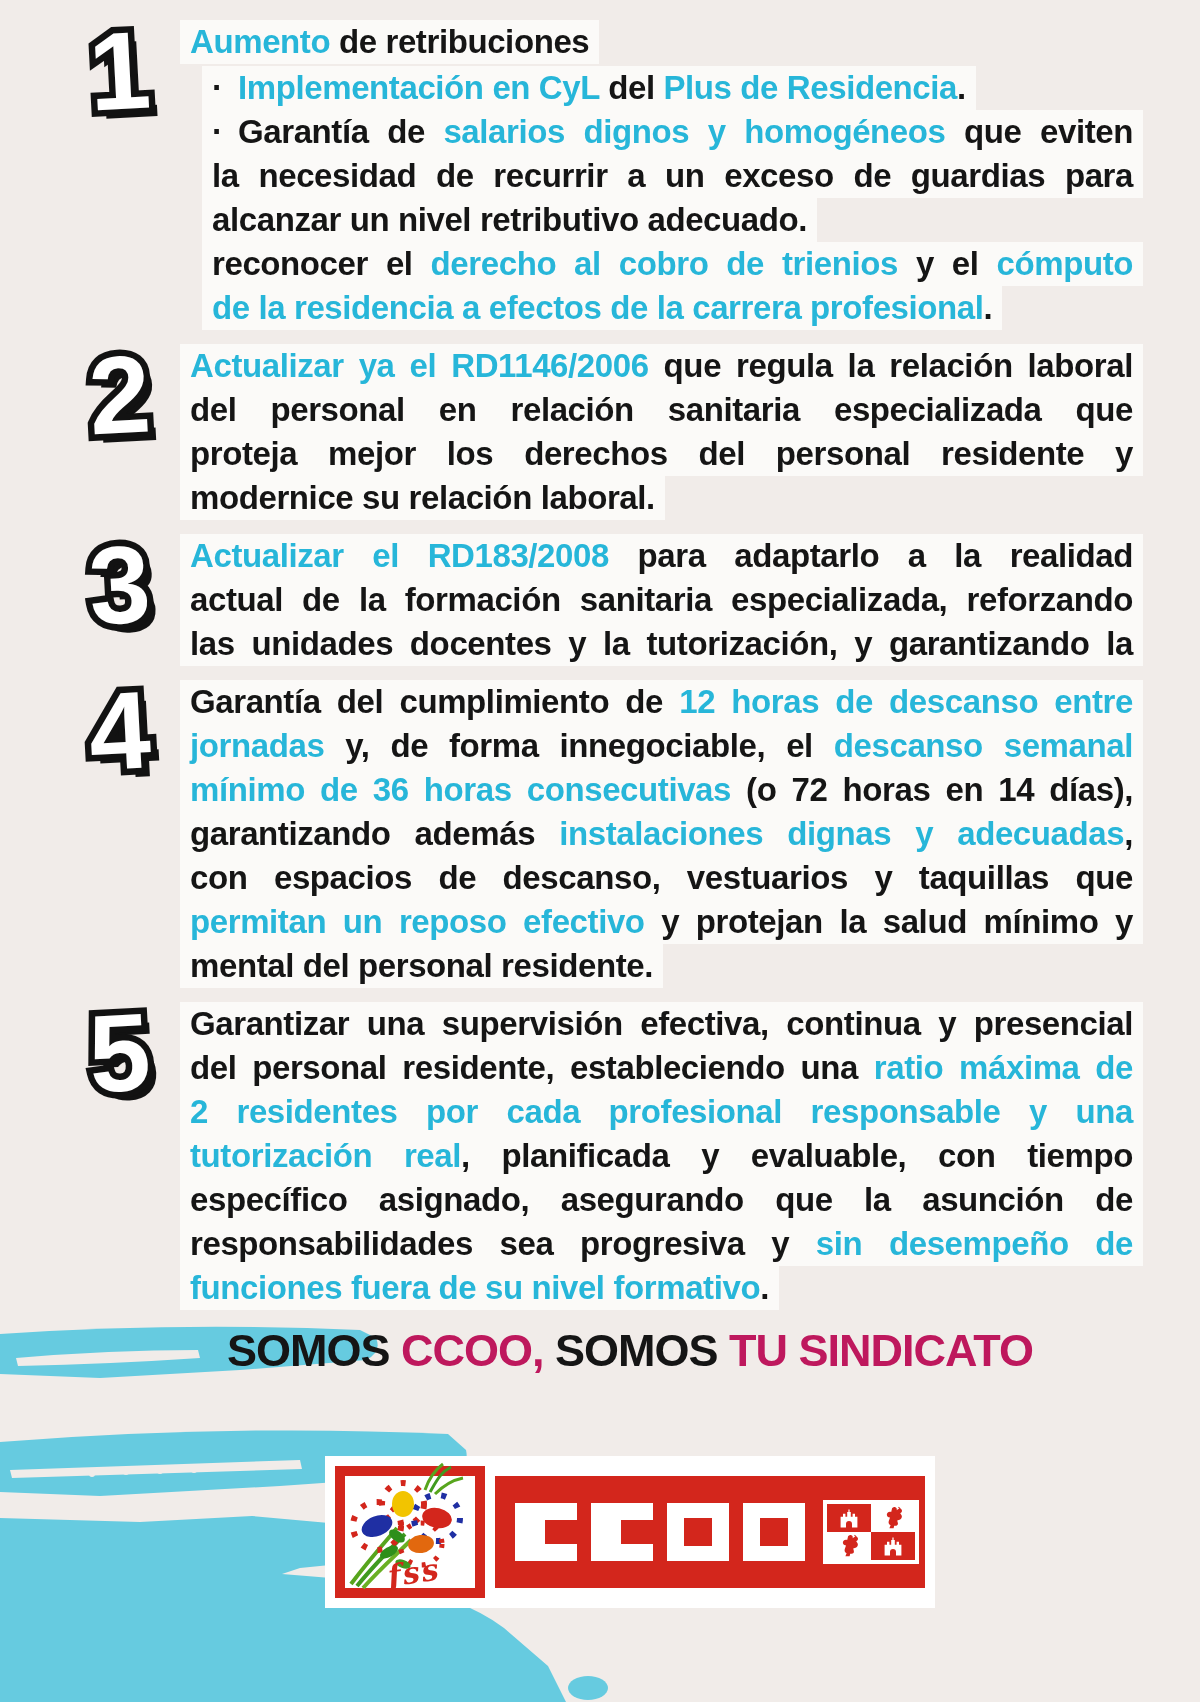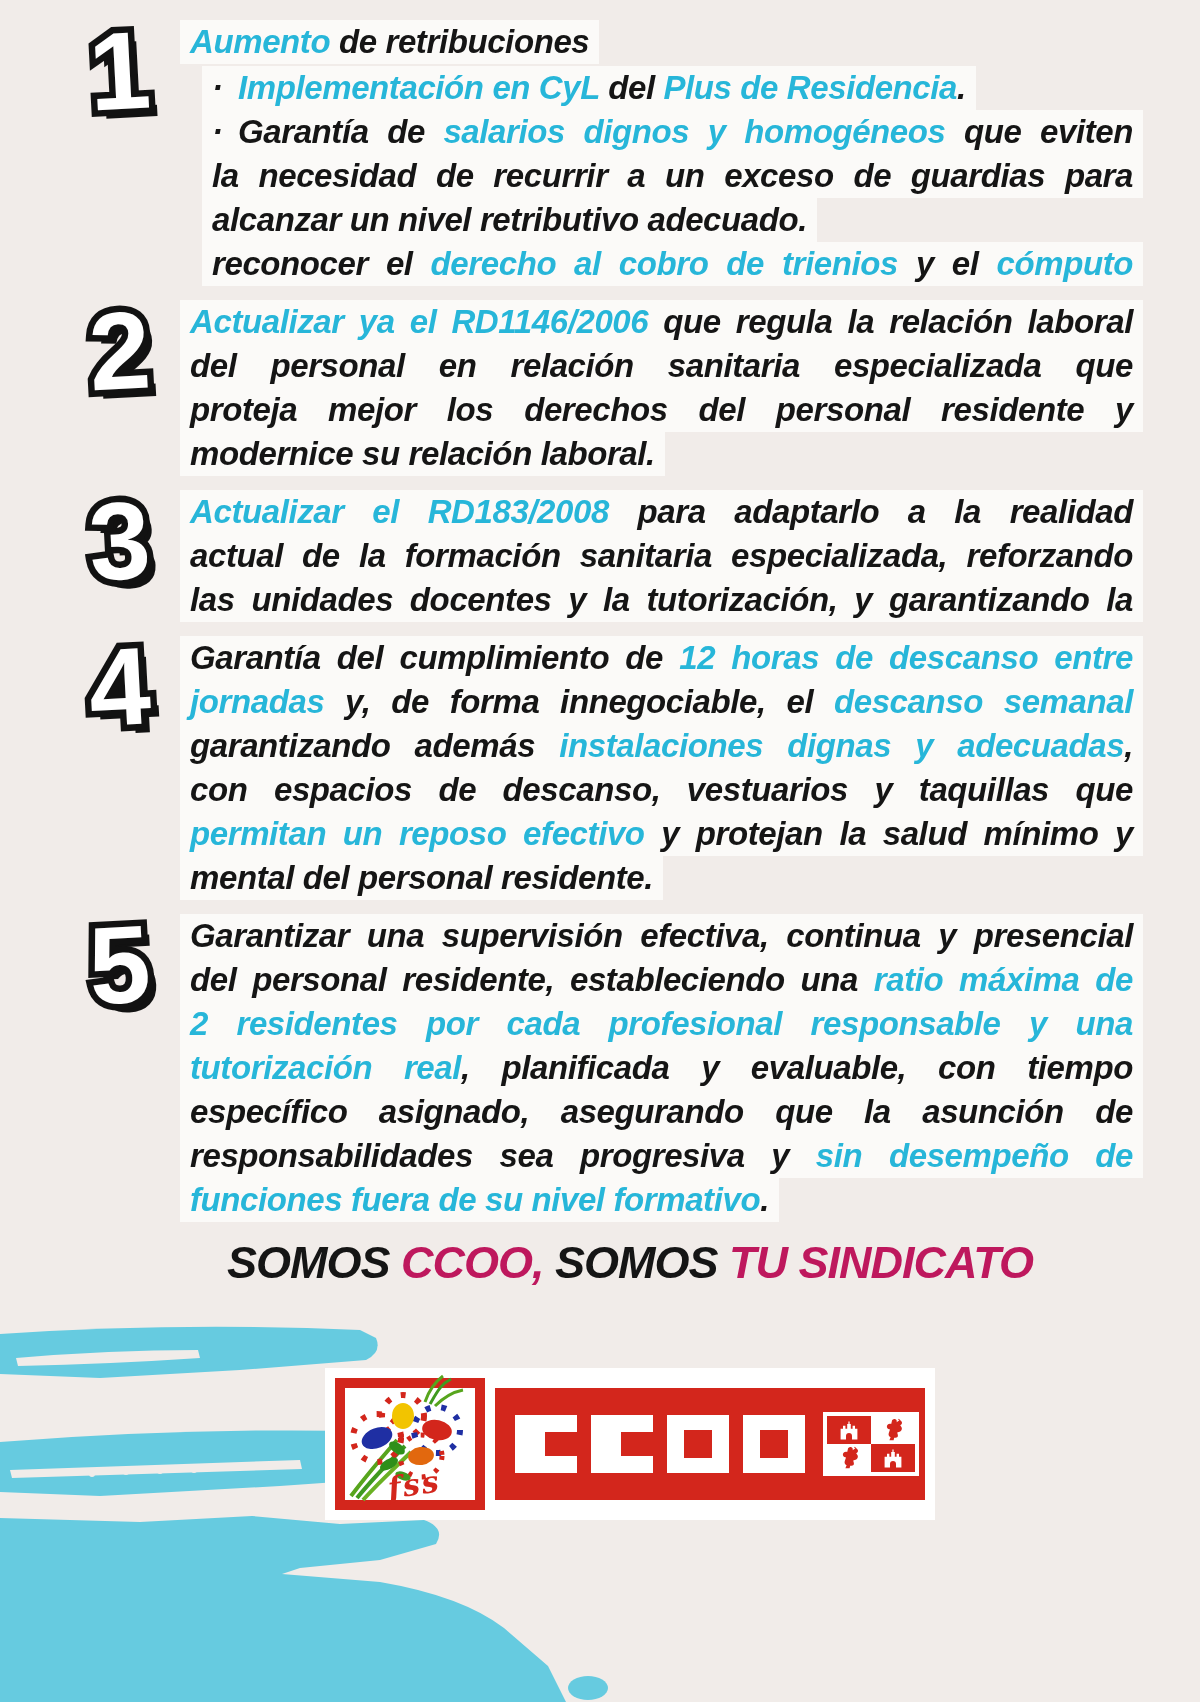--- a/index.html
+++ b/index.html
@@ -8,21 +8,21 @@
   .brush-layer{position:absolute;left:0;top:1272px;z-index:1;}
   .content{position:relative;z-index:2;padding:20px 0 0 60px;}
   .item{display:flex;margin-bottom:14px;}
   .numcol{flex:0 0 120px;display:flex;justify-content:center;align-items:flex-start;}
   .num{position:relative;z-index:0;font-size:110px;line-height:1;color:#fff;
        transform:rotate(-3deg);margin-top:-4px;}
   .num::before{content:attr(data-n);position:absolute;left:0;top:0;z-index:-1;color:#121212;
        -webkit-text-stroke:13px #121212;text-shadow:8px 9px 0 #121212;}
   .bodycol{width:963px;}
   .line{display:block;background:#fbfaf8;padding:2px 10px;font-size:33px;line-height:40px;
-        color:#151515;letter-spacing:-0.4px;font-style:italic;}
+        color:#151515;letter-spacing:-0.4px;}
   .jl{text-align:justify;text-align-last:justify;}
   .fit{width:fit-content;white-space:nowrap;}
   .seg.c{color:#27b6d9;}
   .seg.k{color:#151515;}
   .seg.r{color:#be185d;}
   .heading{margin-bottom:2px;}
   .bullets{margin-left:22px;}
   .bullet .line:not(.hasdot){}
   .dot{display:inline-block;width:26px;color:#151515;}
   .slogan{margin-top:10px;text-align:center;}
@@ -80,20 +80,21 @@
           <div class="bullet">
               <div class="line fit hasdot"><span class="dot">·</span><span class="seg c">Implementación en CyL</span><span class="seg k"> del </span><span class="seg c">Plus de Residencia</span><span class="seg k">.</span></div>
             </div>
           <div class="bullet">
               <div class="line jl hasdot"><span class="dot">·</span><span class="seg k">Garantía de </span><span class="seg c">salarios dignos y homogéneos</span><span class="seg k"> que eviten</span></div>
               <div class="line jl"><span class="seg k">la necesidad de recurrir a un exceso de guardias para</span></div>
               <div class="line fit"><span class="seg k">alcanzar un nivel retributivo adecuado.</span></div>
             </div>
           <div class="bullet">
               <div class="line jl"><span class="seg k">reconocer el </span><span class="seg c">derecho al cobro de trienios</span><span class="seg k"> y el </span><span class="seg c">cómputo</span></div>
+              <div class="line fit"><span class="seg c">de la residencia a efectos de la carrera profesional</span><span class="seg k">.</span></div>
             </div>
         </div>
       </div>
     </section>
 
     <section class="item">
       <div class="numcol">
         <div class="num" data-n="2">2</div>
       </div>
       <div class="bodycol">
@@ -120,20 +121,21 @@
     </section>
 
     <section class="item">
       <div class="numcol">
         <div class="num" data-n="4">4</div>
       </div>
       <div class="bodycol">
         <div class="lines">
             <div class="line jl"><span class="seg k">Garantía del cumplimiento de </span><span class="seg c">12 horas de descanso entre</span></div>
             <div class="line jl"><span class="seg c">jornadas</span><span class="seg k"> y, de forma innegociable, el </span><span class="seg c">descanso semanal</span></div>
+            <div class="line jl"><span class="seg c">mínimo de 36 horas consecutivas</span><span class="seg k"> (o 72 horas en 14 días),</span></div>
             <div class="line jl"><span class="seg k">garantizando además </span><span class="seg c">instalaciones dignas y adecuadas</span><span class="seg k">,</span></div>
             <div class="line jl"><span class="seg k">con espacios de descanso, vestuarios y taquillas que</span></div>
             <div class="line jl"><span class="seg c">permitan un reposo efectivo</span><span class="seg k"> y protejan la salud mínimo y</span></div>
             <div class="line fit"><span class="seg k">mental del personal residente.</span></div>
           </div>
       </div>
     </section>
 
     <section class="item">
       <div class="numcol">

